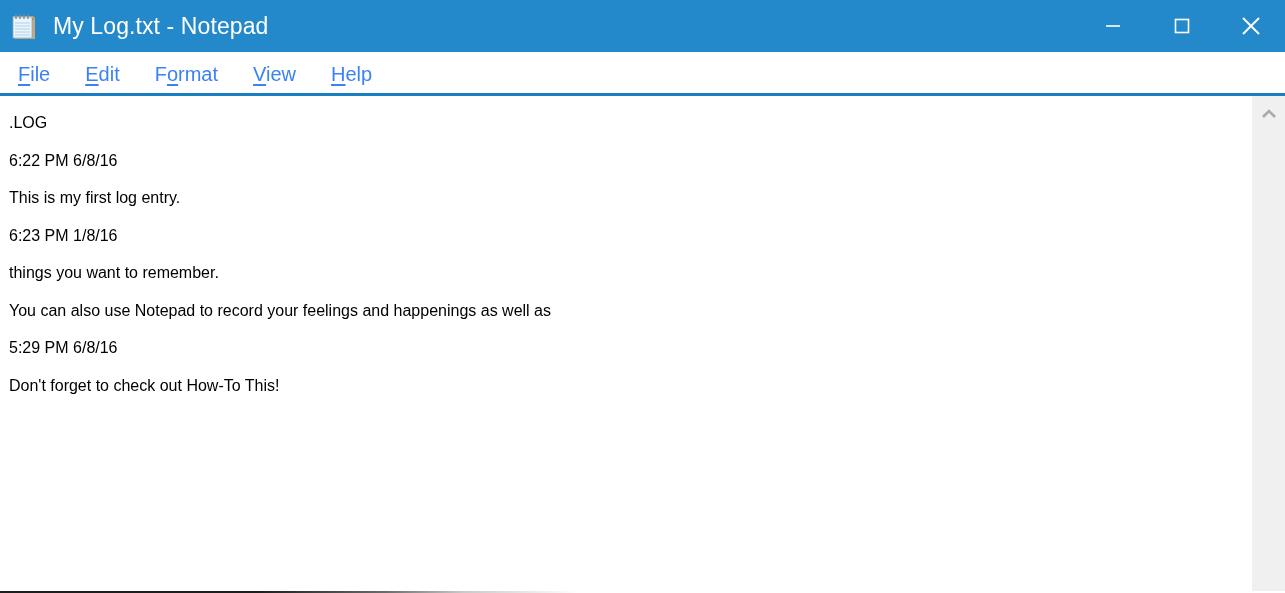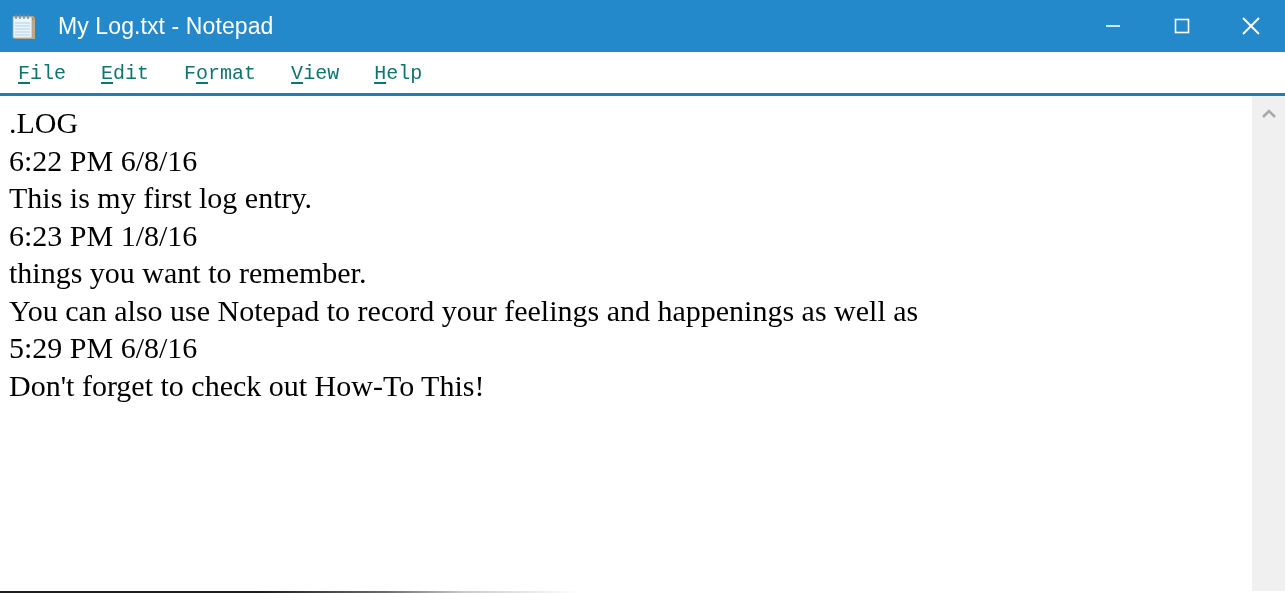--- a/index.html
+++ b/index.html
@@ -47,21 +47,21 @@
     flex: 0 0 auto;
     margin-top: 1px;
   }
   .app-icon svg { display: block; }
 
   .title-text {
     color: #ffffff;
     font-size: 23px;
     font-family: "Liberation Sans", sans-serif;
     letter-spacing: 0.1px;
-    margin-left: 19px;
+    margin-left: 14px;
     white-space: nowrap;
     line-height: 1;
   }
 
   .caption-buttons {
     display: flex;
     align-items: stretch;
     height: 52px;
     flex: 0 0 auto;
   }
@@ -80,22 +80,22 @@
     height: 44px;
     background: #ffffff;
     display: flex;
     align-items: center;
     padding-left: 8px;
     flex: 0 0 auto;
     position: relative;
   }
   .menu-item {
     font-size: 20px;
-    color: #0f766e;
-    font-family: Liberation Mono, monospace;
+    color: #3b82f6;
+    font-family: Liberation Sans, sans-serif;
     padding: 2px 10px 2px 10px;
     margin-right: 15px;
     white-space: nowrap;
     line-height: 1;
     cursor: default;
   }
   .menu-item u {
     text-decoration: underline;
     text-underline-offset: 3px;
   }
@@ -118,22 +118,22 @@
   }
 
   .textarea {
     flex: 1 1 auto;
     padding: 8px 0 0 9px;
     overflow: hidden;
     background: #ffffff;
     min-width: 0;
   }
   .line {
-    font-family: Liberation Serif, serif;
-    font-size: 30px;
+    font-family: Liberation Sans, sans-serif;
+    font-size: 16px;
     line-height: 37.5px;
     color: #000000;
     white-space: pre;
     letter-spacing: 0px;
   }
 
   
   .vscroll {
     width: 33px;
     flex: 0 0 33px;

